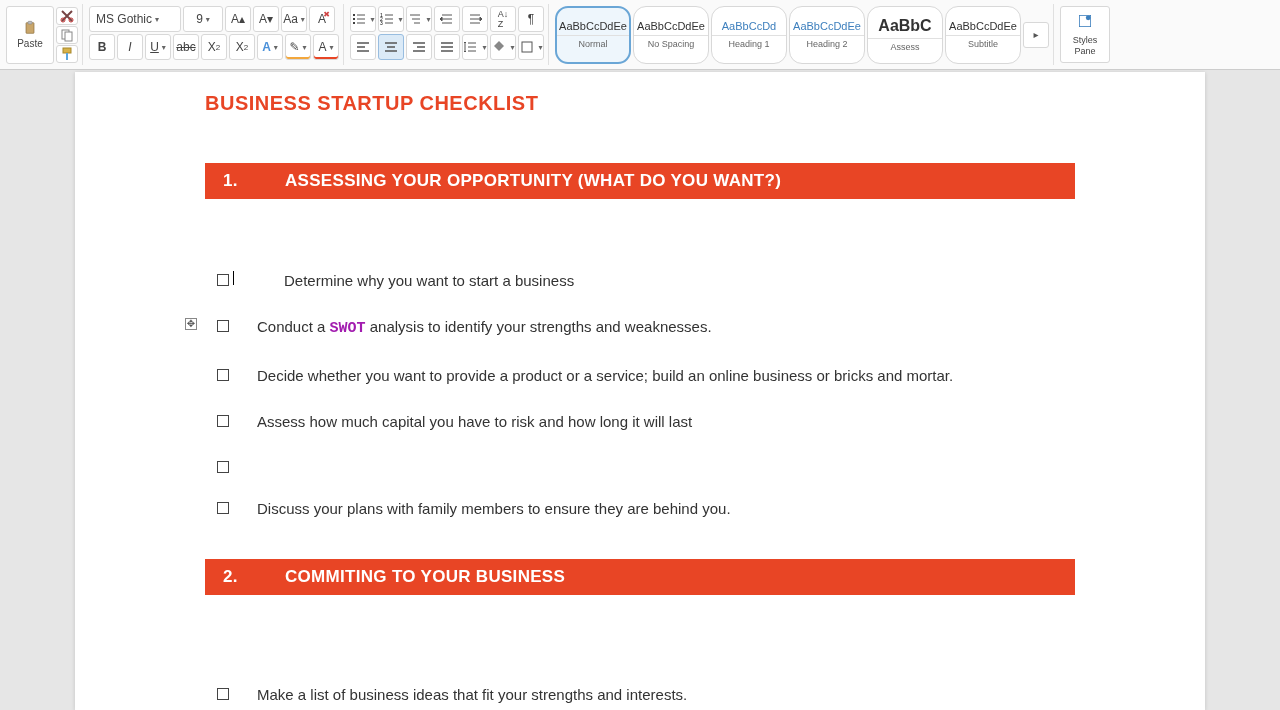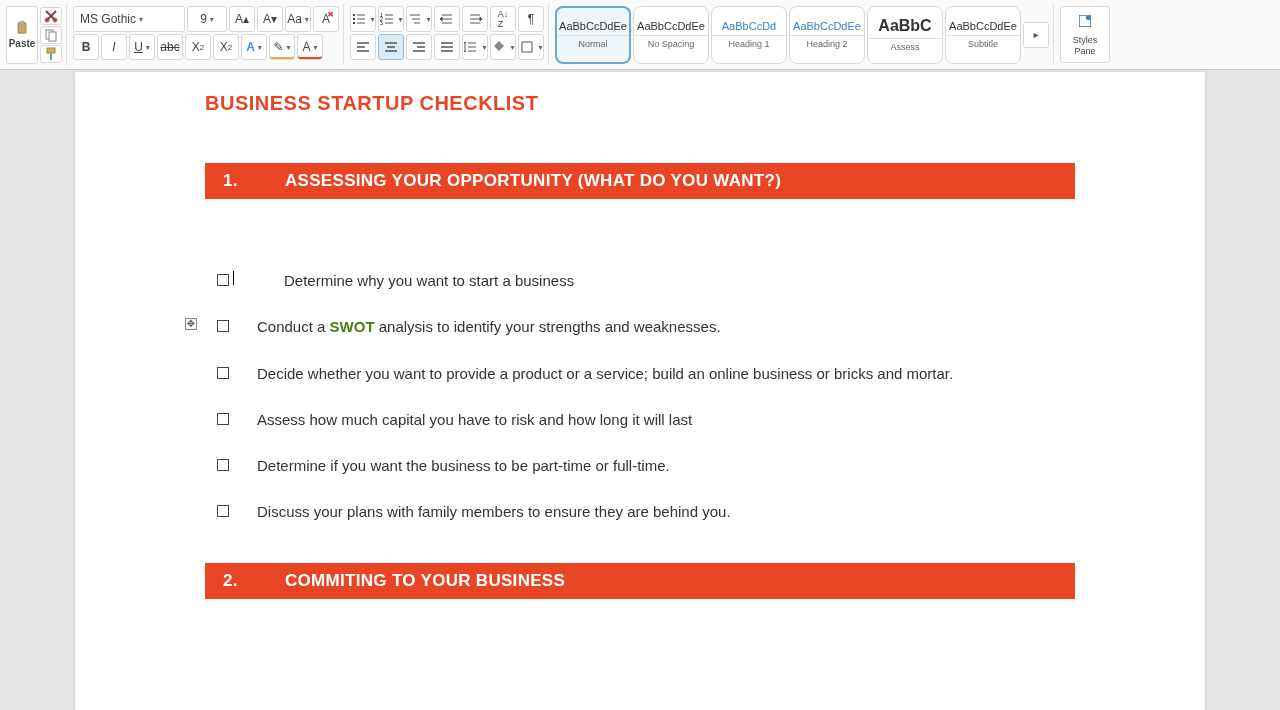--- a/index.html
+++ b/index.html
@@ -9,29 +9,29 @@
 .ribbon { background: #fafafa; border-bottom: 1px solid #ccc; height: 70px; display: flex; align-items: stretch; padding: 4px 2px; gap: 2px; }
 .ribbon-group { display: flex; flex-direction: column; border-right: 1px solid #e0e0e0; padding: 2px 4px; gap: 2px; }
 .ribbon-row { display: flex; align-items: center; gap: 2px; }
 
 .rbtn { min-width: 26px; height: 26px; display: inline-flex; align-items: center; justify-content: center; background: #fff; border: 1px solid #d8d8d8; border-radius: 3px; font-size: 12px; cursor: pointer; color: #444; position: relative; }
 .rbtn.active { background: #dbeaf7; border-color: #98bde0; }
 .rbtn.split::after { content: "▾"; font-size: 8px; margin-left: 3px; color: #666; }
 .rbtn svg { width: 16px; height: 16px; }
 
 .paste-group { flex-direction: row; align-items: center; }
-.paste-big { width: 32px; height: 58px; flex-direction: column; font-size: 10px; gap: 2px; font-weight: bold; }
+.paste-big { width: 48px; height: 58px; flex-direction: column; font-size: 10px; gap: 2px; }
 .mini-col { display: flex; flex-direction: column; gap: 1px; }
 .mini { min-width: 22px; height: 18px; font-size: 10px; }
 
-.font-name { width: 112px; padding: 0 6px; font-size: 12px; justify-content: flex-start; }
+.font-name { width: 92px; padding: 0 6px; font-size: 12px; justify-content: flex-start; }
 .font-size { width: 40px; padding: 0 6px; font-size: 12px; }
 
 .style-gallery { display: flex; gap: 2px; align-items: stretch; }
-.style-box { width: 76px; height: 58px; border: 1px solid #d8d8d8; border-radius: 8px; background: #fff; display: flex; flex-direction: column; align-items: center; justify-content: center; cursor: pointer; }
+.style-box { width: 76px; height: 58px; border: 1px solid #d8d8d8; border-radius: 13px; background: #fff; display: flex; flex-direction: column; align-items: center; justify-content: center; cursor: pointer; }
 .style-box.selected { border: 2px solid #6aa6d6; background: #eef6fc; }
 .style-preview { font-size: 11px; color: #3d7fbd; margin-bottom: 3px; }
 .style-preview.title { font-size: 16px; font-weight: 600; }
 .style-preview.black { color: #333; }
 .style-name { font-size: 9px; color: #666; border-top: 1px solid #e0e0e0; width: 100%; text-align: center; padding-top: 3px; }
 .style-arrow { width: 14px; display: flex; align-items: center; justify-content: center; font-size: 10px; color: #555; }
 
 .styles-pane { width: 50px; height: 58px; flex-direction: column; font-size: 9px; gap: 6px; text-align: center; line-height: 1.2; }
 
 
@@ -40,21 +40,21 @@
 .table-handle { position: absolute; left: 110px; top: 246px; width: 12px; height: 12px; border: 1px solid #888; background: #fff; font-size: 10px; line-height: 10px; text-align: center; color: #555; cursor: move; }
 
 .doc-title { color: #e84525; font-size: 20px; font-weight: 700; letter-spacing: 0.5px; margin-bottom: 48px; }
 
 .section-header { background: #e84525; color: #fff; display: flex; padding: 8px 18px; font-size: 17px; font-weight: 600; letter-spacing: 0.3px; width: 870px; }
 .section-num { width: 62px; }
 .checklist { padding: 28px 0 14px 12px; margin-top: 44px; }
 .check-row { display: flex; align-items: flex-start; gap: 28px; margin-bottom: 26px; font-size: 15px; color: #333; }
 .check-box { width: 12px; height: 12px; border: 1.5px solid #444; flex-shrink: 0; margin-top: 3px; }
 .check-row .txt { line-height: 1.35; }
-.swot { color: #4d7c0f; font-weight: 700; }
+.swot { color: #a21caf; font-weight: 700; font-family: Liberation Mono, monospace; }
 .cursor-mark { display: inline-block; width: 1px; height: 14px; background: #000; vertical-align: middle; }
 
 .underline-red { box-shadow: inset 0 -2px 0 #e84525; }
 .underline-orange { box-shadow: inset 0 -2px 0 #f3a73c; }
 </style>
 </head>
 <body>
 
 <div class="ribbon">
 
@@ -271,28 +271,31 @@
           <div class="check-row">
             <span class="check-box"></span>
             <span class="txt">Decide whether you want to provide a product or a service; build an online business or bricks and mortar.</span>
           </div>
           <div class="check-row">
             <span class="check-box"></span>
             <span class="txt">Assess how much capital you have to risk and how long it will last</span>
           </div>
           <div class="check-row">
             <span class="check-box"></span>
-            <span class="txt">Determine if you want the business to be part-time or full-time.</span>
           </div>
           <div class="check-row">
             <span class="check-box"></span>
             <span class="txt">Discuss your plans with family members to ensure they are behind you.</span>
           </div>
         </div>
         <div class="section-header">
           <span class="section-num">2.</span>
           <span>COMMITING TO YOUR BUSINESS</span>
         </div>
         <div class="checklist" style="padding-top: 46px;">
+          <div class="check-row">
+            <span class="check-box"></span>
+            <span class="txt">Make a list of business ideas that fit your strengths and interests.</span>
+          </div>
         </div>
       </div>
   </div>
 </div>
 
 </body></html>

